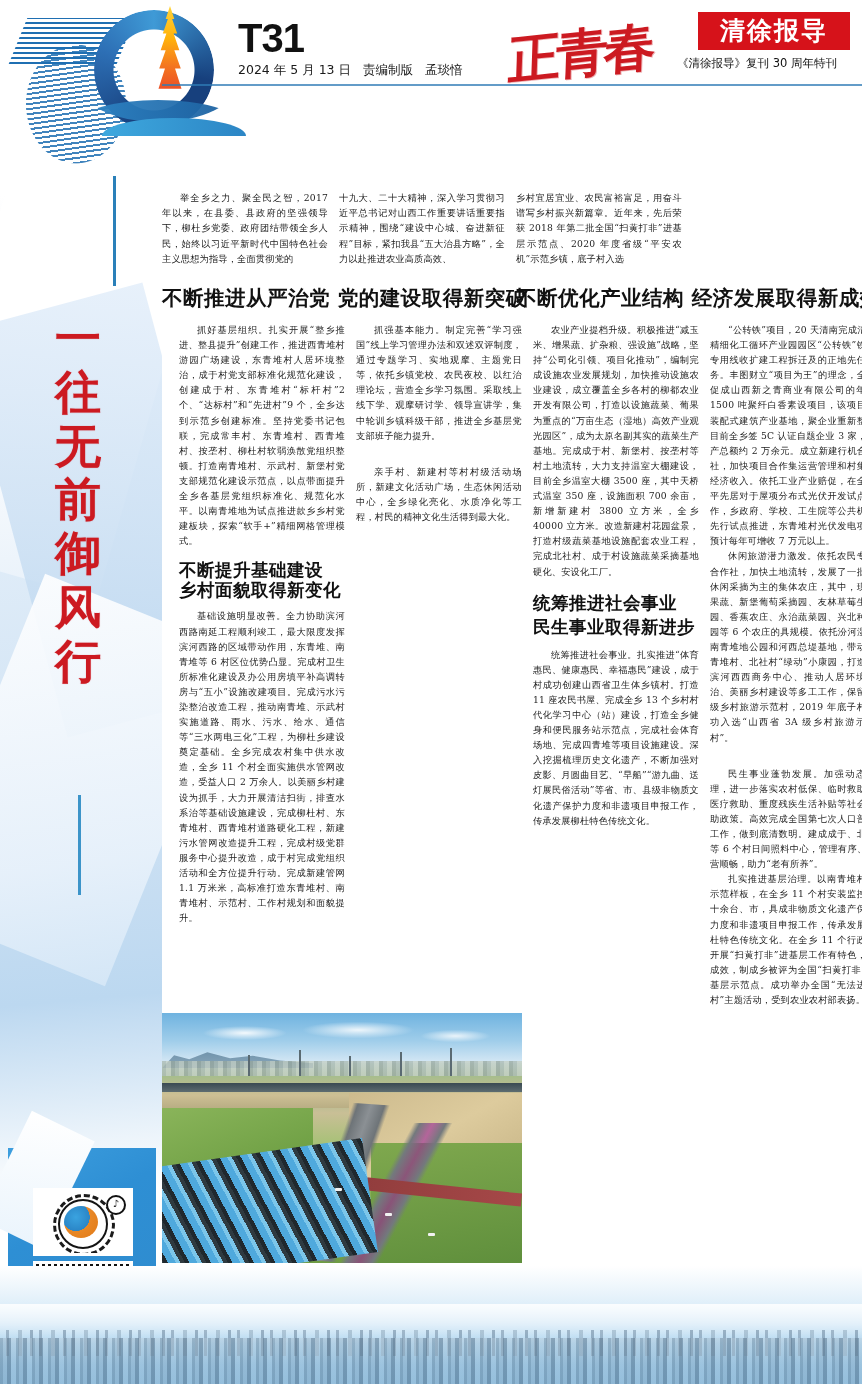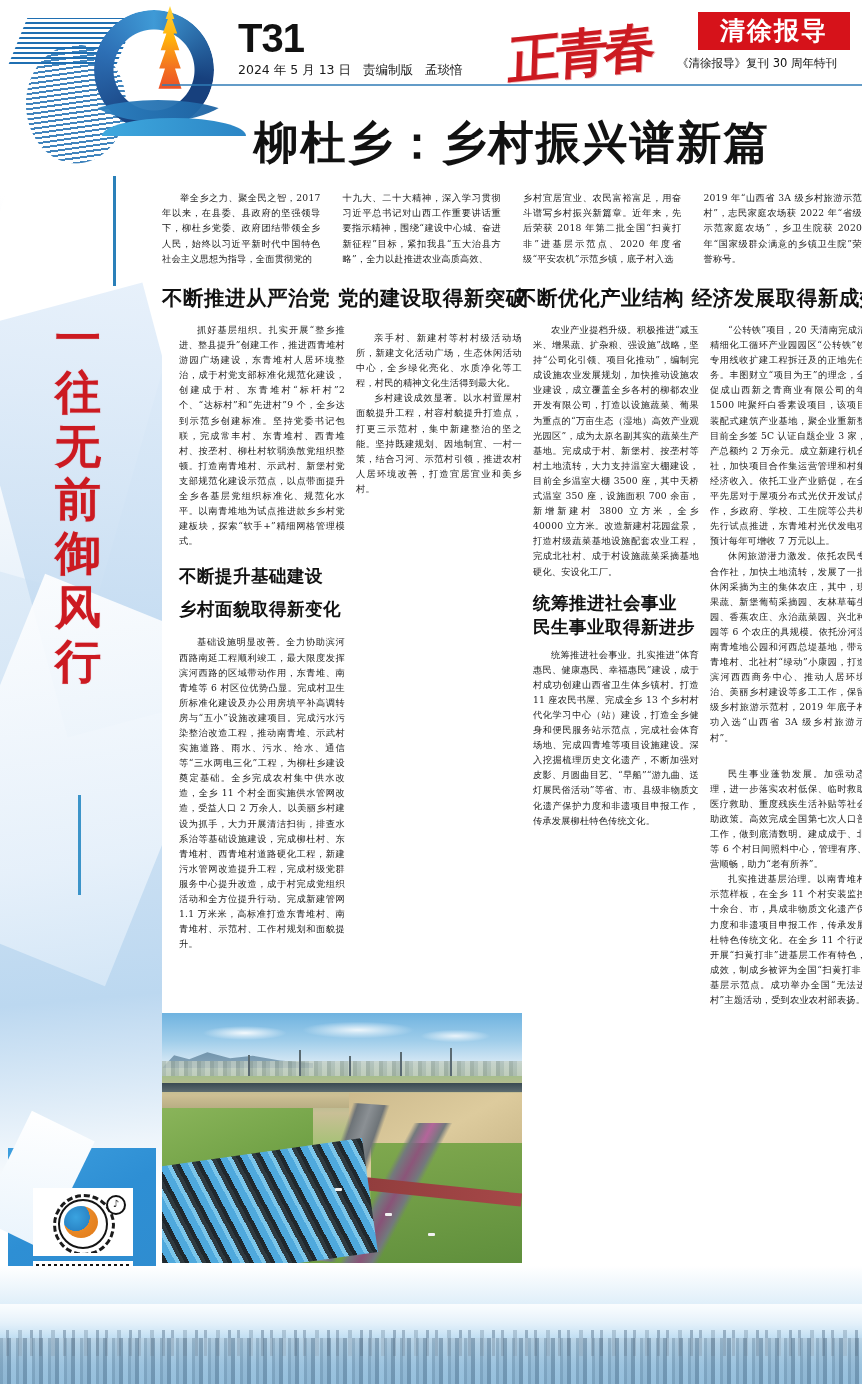--- a/index.html
+++ b/index.html
@@ -177,21 +177,21 @@
     text-align:center;
     font-family:"DejaVu Sans","Liberation Sans",sans-serif;
     font-size:45px;font-weight:700;color:#111;letter-spacing:2px;
     line-height:62px;
   }
 
   
   .content{position:absolute;left:162px;top:190px;width:700px;height:1110px;}
 
   .lead{
-    display:flex;gap:22px;width:700px;
+    display:flex;gap:11px;width:700px;
   }
   .lead .col{
     width:166px;
     font-family:"DejaVu Serif","Liberation Serif",serif;
     font-size:9.2px;line-height:15.2px;color:#1a1a1a;
     text-align:justify;text-justify:inter-character;
     letter-spacing:.2px;
   }
   .lead .col.first{text-indent:18px;}
 
@@ -333,54 +333,52 @@
   <div class="masthead-num">T31</div>
   <div class="masthead-meta">
     <span>2024 年 5 月 13 日</span><span class="mm-sep"></span><span>责编制版</span><span class="mm-sep"></span><span>孟琰愔</span>
   </div>
   <div class="mast-rule-long"></div>
 
   <div class="zhengqingchun">正青春</div>
   <div class="qxbd-box">清徐报导</div>
   <div class="qxbd-sub">《清徐报导》复刊 30 周年特刊</div>
 
-  <div class="main-headline">柳杜乡：乡村振兴谱新篇</div>
 
   <div class="content">
 
     <div class="lead">
       <div class="col first">举全乡之力、聚全民之智，2017 年以来，在县委、县政府的坚强领导下，柳杜乡党委、政府团结带领全乡人民，始终以习近平新时代中国特色社会主义思想为指导，全面贯彻党的</div>
       <div class="col">十九大、二十大精神，深入学习贯彻习近平总书记对山西工作重要讲话重要指示精神，围绕“建设中心城、奋进新征程”目标，紧扣我县“五大治县方略”，全力以赴推进农业高质高效、</div>
       <div class="col">乡村宜居宜业、农民富裕富足，用奋斗谱写乡村振兴新篇章。近年来，先后荣获 2018 年第二批全国“扫黄打非”进基层示范点、2020 年度省级“平安农机”示范乡镇，底子村入选</div>
-      <div class="col">2019 年“山西省 3A 级乡村旅游示范村”，志民家庭农场获 2022 年“省级示范家庭农场”，乡卫生院获 2020 年“国家级群众满意的乡镇卫生院”荣誉称号。</div>
     </div>
 
     <div style="display:flex;gap:11px;margin-top:18px;">
       <div style="width:343px;" class="sec-head">不断推进从严治党  党的建设取得新突破</div>
       <div style="width:346px;" class="sec-head">不断优化产业结构  经济发展取得新成效</div>
     </div>
 
     <div class="colgrid" style="margin-top:10px;align-items:flex-start;padding-left:17px;">
 
       <div class="colblk">
         <div class="bodytext">
           <p>抓好基层组织。扎实开展“整乡推进、整县提升”创建工作，推进西青堆村游园广场建设，东青堆村人居环境整治，成于村党支部标准化规范化建设，创建成于村、东青堆村“标杆村”2 个、“达标村”和“先进村”9 个，全乡达到示范乡创建标准。坚持党委书记包联，完成常丰村、东青堆村、西青堆村、按垄村、柳杜村软弱涣散党组织整顿。打造南青堆村、示武村、新堡村党支部规范化建设示范点，以点带面提升全乡各基层党组织标准化、规范化水平。以南青堆地为试点推进款乡乡村党建板块，探索“软手+”精细网格管理模式。</p>
         </div>
-        <div class="sec-head" style="font-size:17.5px;margin:12px 0 8px;white-space:normal;line-height:33px;">不断提升基础建设  乡村面貌取得新变化</div>
+        <div class="sec-head" style="font-size:17.5px;margin:12px 0 8px;white-space:normal;line-height:20px;">不断提升基础建设  乡村面貌取得新变化</div>
         <div class="bodytext">
           <p>基础设施明显改善。全力协助滨河西路南延工程顺利竣工，最大限度发挥滨河西路的区域带动作用，东青堆、南青堆等 6 村区位优势凸显。完成村卫生所标准化建设及办公用房填平补高调转房与“五小”设施改建项目。完成污水污染整治改造工程，推动南青堆、示武村实施道路、雨水、污水、给水、通信等“三水两电三化”工程，为柳杜乡建设奠定基础。全乡完成农村集中供水改造，全乡 11 个村全面实施供水管网改造，受益人口 2 万余人。以美丽乡村建设为抓手，大力开展清洁扫街，排查水系治等基础设施建设，完成柳杜村、东青堆村、西青堆村道路硬化工程，新建污水管网改造提升工程，完成村级党群服务中心提升改造，成于村完成党组织活动和全方位提升行动。完成新建管网 1.1 万米米，高标准打造东青堆村、南青堆村、示范村、工作村规划和面貌提升。</p>
         </div>
       </div>
 
       <div class="colblk">
         <div class="bodytext">
-        </div>
-        <div class="bodytext" style="margin-top:8px;">
+          <p>抓强基本能力。制定完善“学习强国”线上学习管理办法和双述双评制度，通过专题学习、实地观摩、主题党日等，依托乡镇党校、农民夜校、以红治理论坛，营造全乡学习氛围。采取线上线下学、观摩研讨学、领导宣讲学，集中轮训乡镇科级干部，推进全乡基层党支部班子能力提升。</p>
+        </div>
+        <div class="bodytext" style="margin-top:21px;">
           <p>亲手村、新建村等村村级活动场所，新建文化活动广场，生态休闲活动中心，全乡绿化亮化、水质净化等工程，村民的精神文化生活得到最大化。</p>
-          <p>乡村建设成效显著。以水村置屋村面貌提升工程，村容村貌提升打造点，打更三示范村，集中新建整治的坚之能。坚持既建规划、因地制宜、一村一策，结合习河、示范村引领，推进农村人居环境改善，打造宜居宜业和美乡村。</p>
         </div>
       </div>
 
       <div class="colblk">
         <div class="bodytext">
           <p>农业产业提档升级。积极推进“减玉米、增果蔬、扩杂粮、强设施”战略，坚持“公司化引领、项目化推动”，编制完成设施农业发展规划，加快推动设施农业建设，成立覆盖全乡各村的柳都农业开发有限公司，打造以设施蔬菜、葡果为重点的“万亩生态（湿地）高效产业观光园区”，成为太原名副其实的蔬菜生产基地。完成成于村、新堡村、按垄村等村土地流转，大力支持温室大棚建设，目前全乡温室大棚 3500 座，其中天桥式温室 350 座，设施面积 700 余亩，新增新建村 3800 立方米，全乡 40000 立方米。改造新建村花园盆景，打造村级蔬菜基地设施配套农业工程，完成北社村、成于村设施蔬菜采摘基地硬化、安设化工厂。</p>
         </div>
         <div class="sec-head" style="font-size:17.5px;margin:12px 0 8px;white-space:normal;line-height:24px;">统筹推进社会事业  民生事业取得新进步</div>
         <div class="bodytext">
           <p>统筹推进社会事业。扎实推进“体育惠民、健康惠民、幸福惠民”建设，成于村成功创建山西省卫生体乡镇村。打造 11 座农民书屋、完成全乡 13 个乡村村代化学习中心（站）建设，打造全乡健身和便民服务站示范点，完成社会体育场地、完成四青堆等项目设施建设。深入挖掘梳理历史文化遗产，不断加强对皮影、月圆曲目艺、“早船”“游九曲、送灯展民俗活动”等省、市、县级非物质文化遗产保护力度和非遗项目申报工作，传承发展柳杜特色传统文化。</p>

